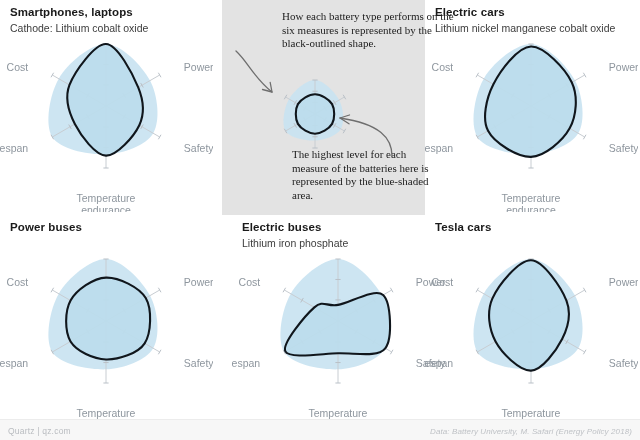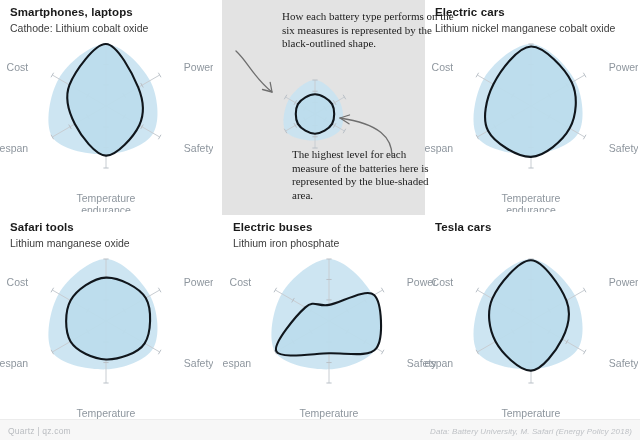--- a/index.html
+++ b/index.html
@@ -16,21 +16,21 @@
   .annot-panel{
     position:absolute;left:222px;top:0;width:203px;height:215px;
     background:#e3e3e3;
   }
 
   
   .cell{position:absolute;width:213px;height:215px;}
   .cell.c0{left:0;top:0;}
   .cell.c1{left:425px;top:0;}
   .cell.c2{left:0;top:215px;}
-  .cell.c3{left:223px;top:215px;}
+  .cell.c3{left:232px;top:215px;}
   .cell.c4{left:425px;top:215px;text-align:right;}
 
   .cell-title{
     position:absolute;left:10px;top:6px;
     font-size:11.5px;font-weight:bold;color:#1a1a1a;
     letter-spacing:0.1px;white-space:nowrap;
   }
   .cell-sub{
     position:absolute;left:10px;top:22px;
     font-size:10.5px;font-weight:normal;color:#3d3d3d;
@@ -170,22 +170,21 @@
           <text class="axis-label" x="183.81793068761732" y="37" text-anchor="start">Power</text>
           <text class="axis-label" x="183.81793068761735" y="117.99999999999999" text-anchor="start">Safety</text>
           <text class="axis-label mid" x="106" y="168" text-anchor="middle"><tspan x="106" dy="0">Temperature</tspan><tspan x="106" dy="12">endurance</tspan></text>
           <text class="axis-label" x="28.18206931238268" y="118.00000000000003" text-anchor="end">Lifespan</text>
           <text class="axis-label" x="28.182069312382637" y="37.00000000000005" text-anchor="end">Cost</text>
         </svg>
       </div>
   </div>
 
   <div class="cell c2">
-    <div class="cell-title">Safari tools</div>
-    <div class="cell-sub">Lithium manganese oxide</div>
+    <div class="cell-title">Power buses</div>
     <div class="radar-wrap">
         <svg class="radar" width="213" height="178" viewBox="0 0 213 178">
           <path class="ref-shape" d="M106.00,10.00 C121.21,10.31 142.15,31.70 150.03,46.58 C157.90,61.46 160.59,86.98 153.25,99.28 C145.91,111.58 122.82,119.74 106.00,120.36 C89.18,120.98 60.18,115.61 52.31,103.00 C44.43,90.39 49.80,60.22 58.75,44.72 C67.70,29.22 90.79,9.69 106.00,10.00 Z"></path>
           <line class="axis-line" x1="106" y1="72" x2="106.00" y2="10.00"></line>
           <line class="tick" x1="103.40" y1="50.92" x2="108.60" y2="50.92"></line>
           <line class="tick" x1="103.40" y1="30.46" x2="108.60" y2="30.46"></line>
           <line class="tick" x1="103.40" y1="10.00" x2="108.60" y2="10.00"></line>
           <line class="axis-line" x1="106" y1="72" x2="159.69" y2="41.00"></line>
           <line class="tick" x1="122.96" y1="59.21" x2="125.56" y2="63.71"></line>
           <line class="tick" x1="140.67" y1="48.98" x2="143.27" y2="53.48"></line>

